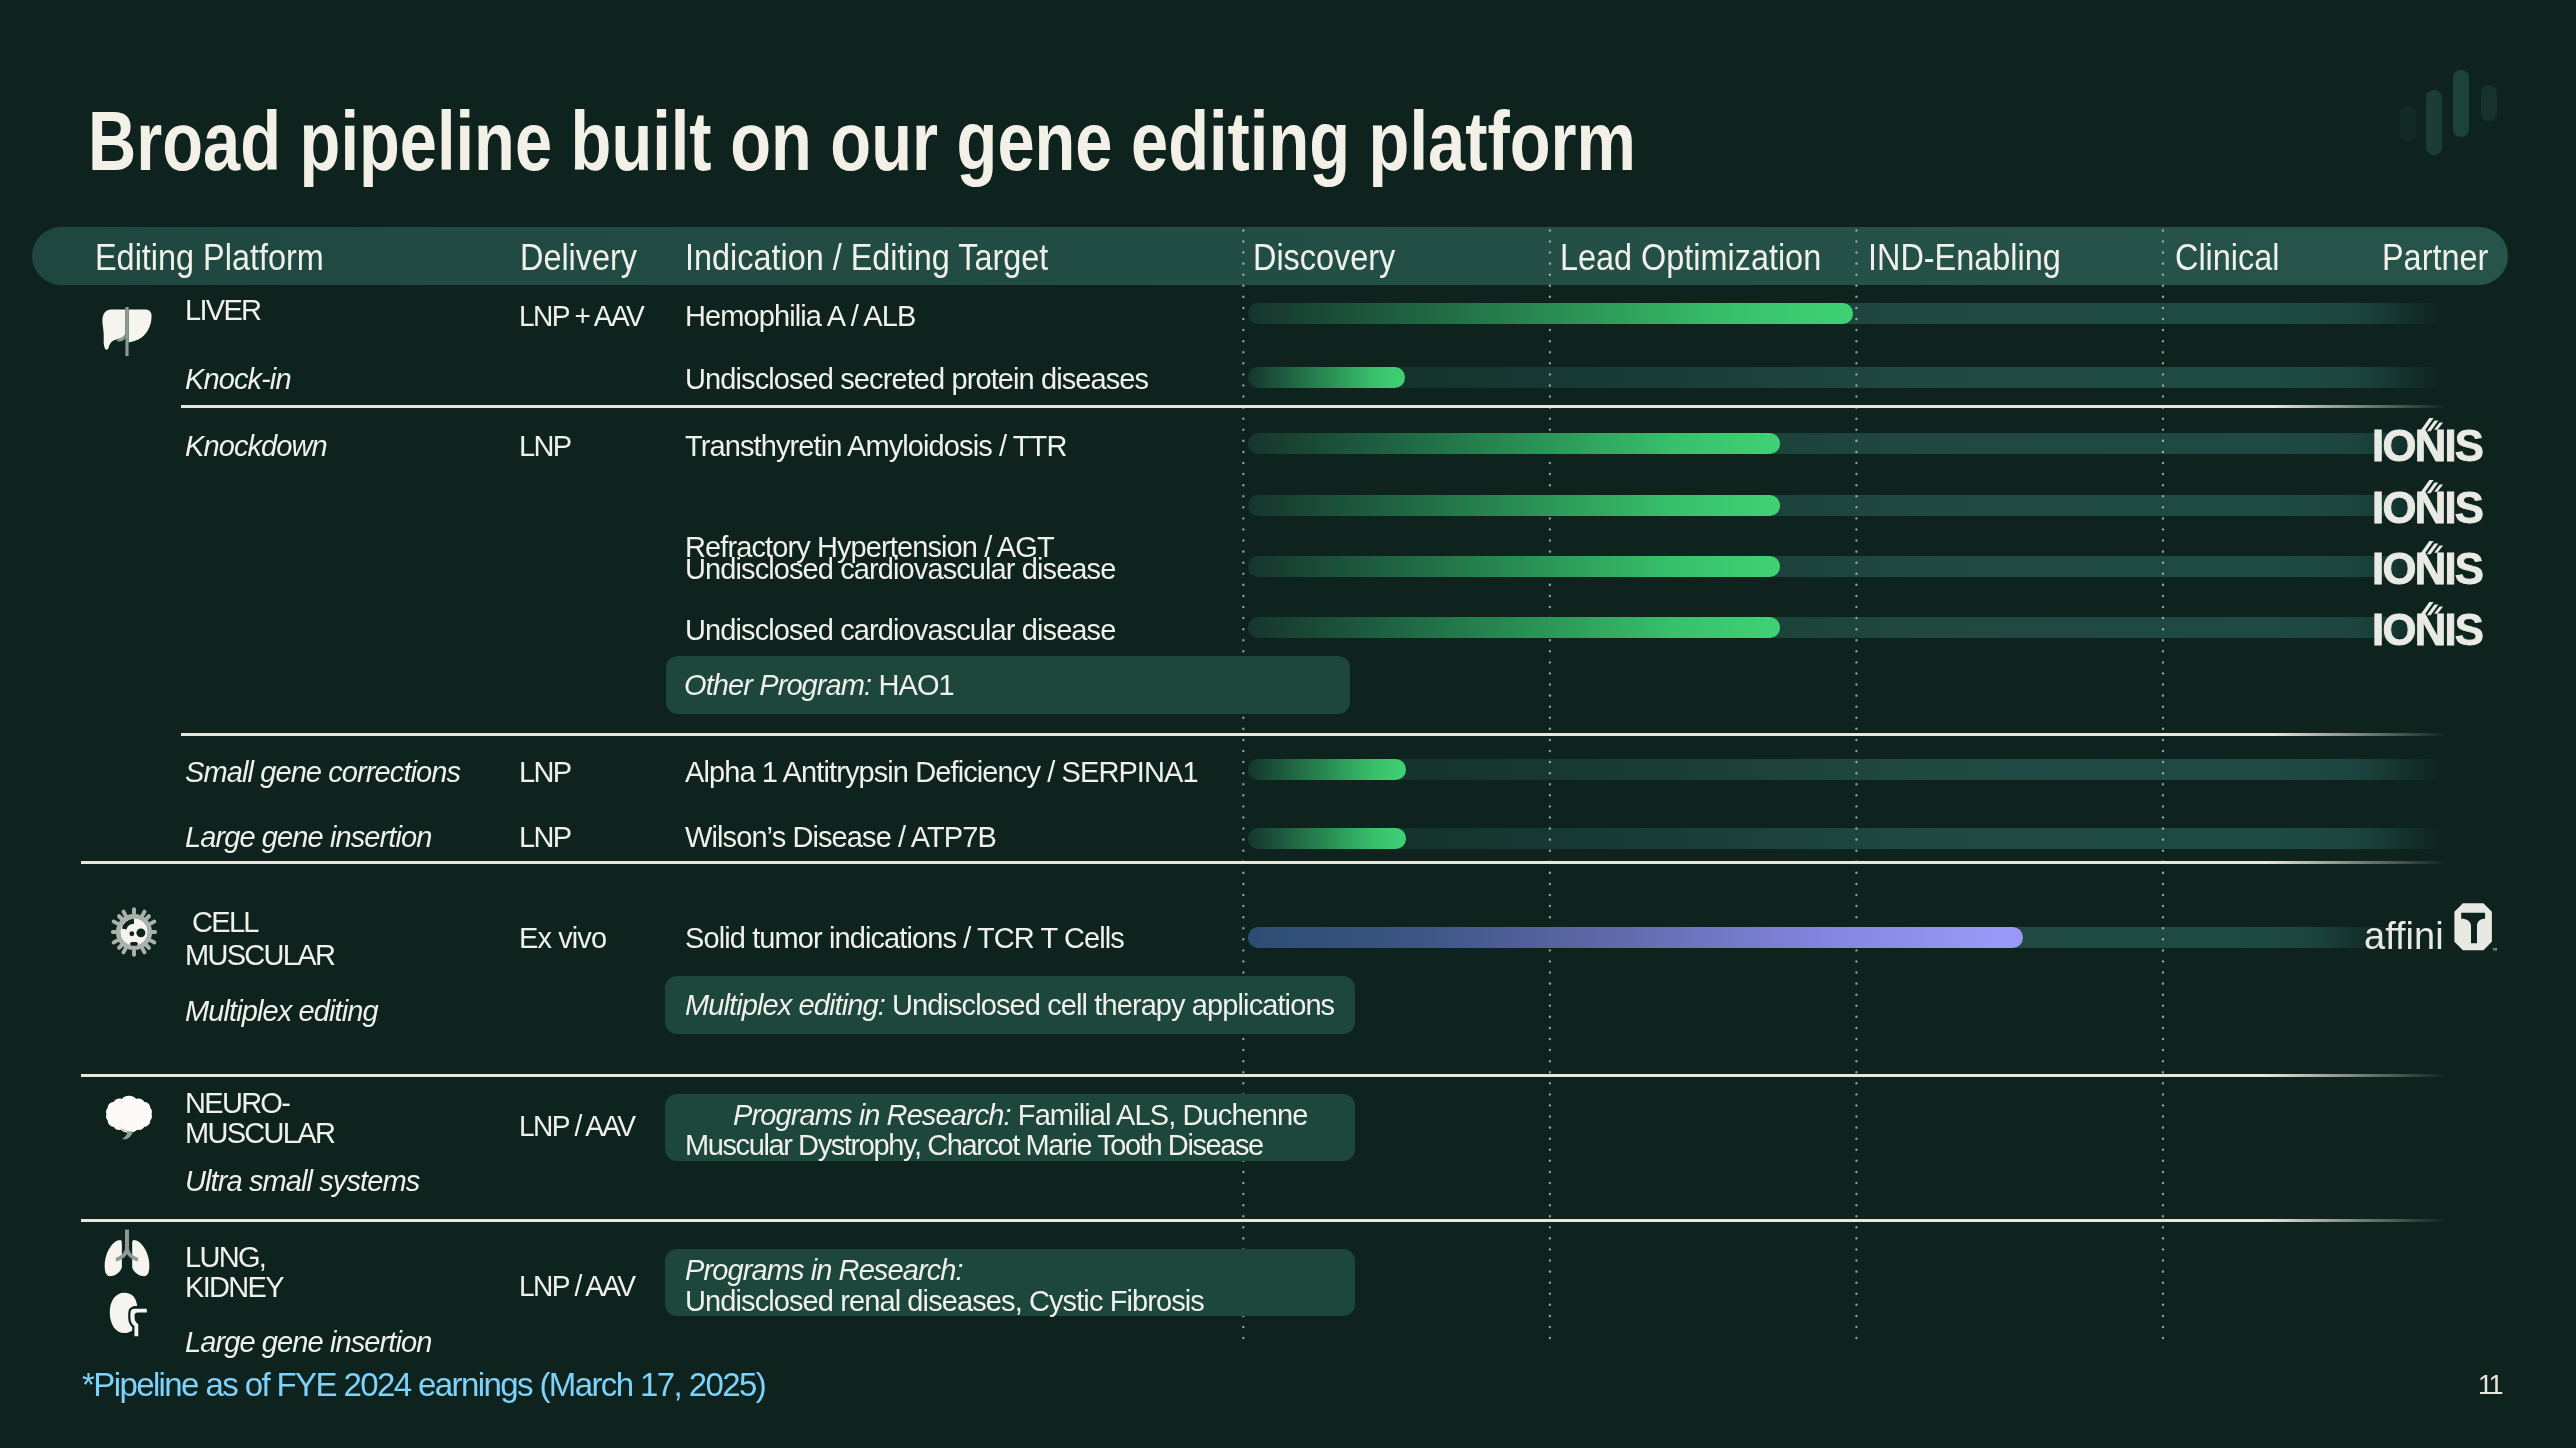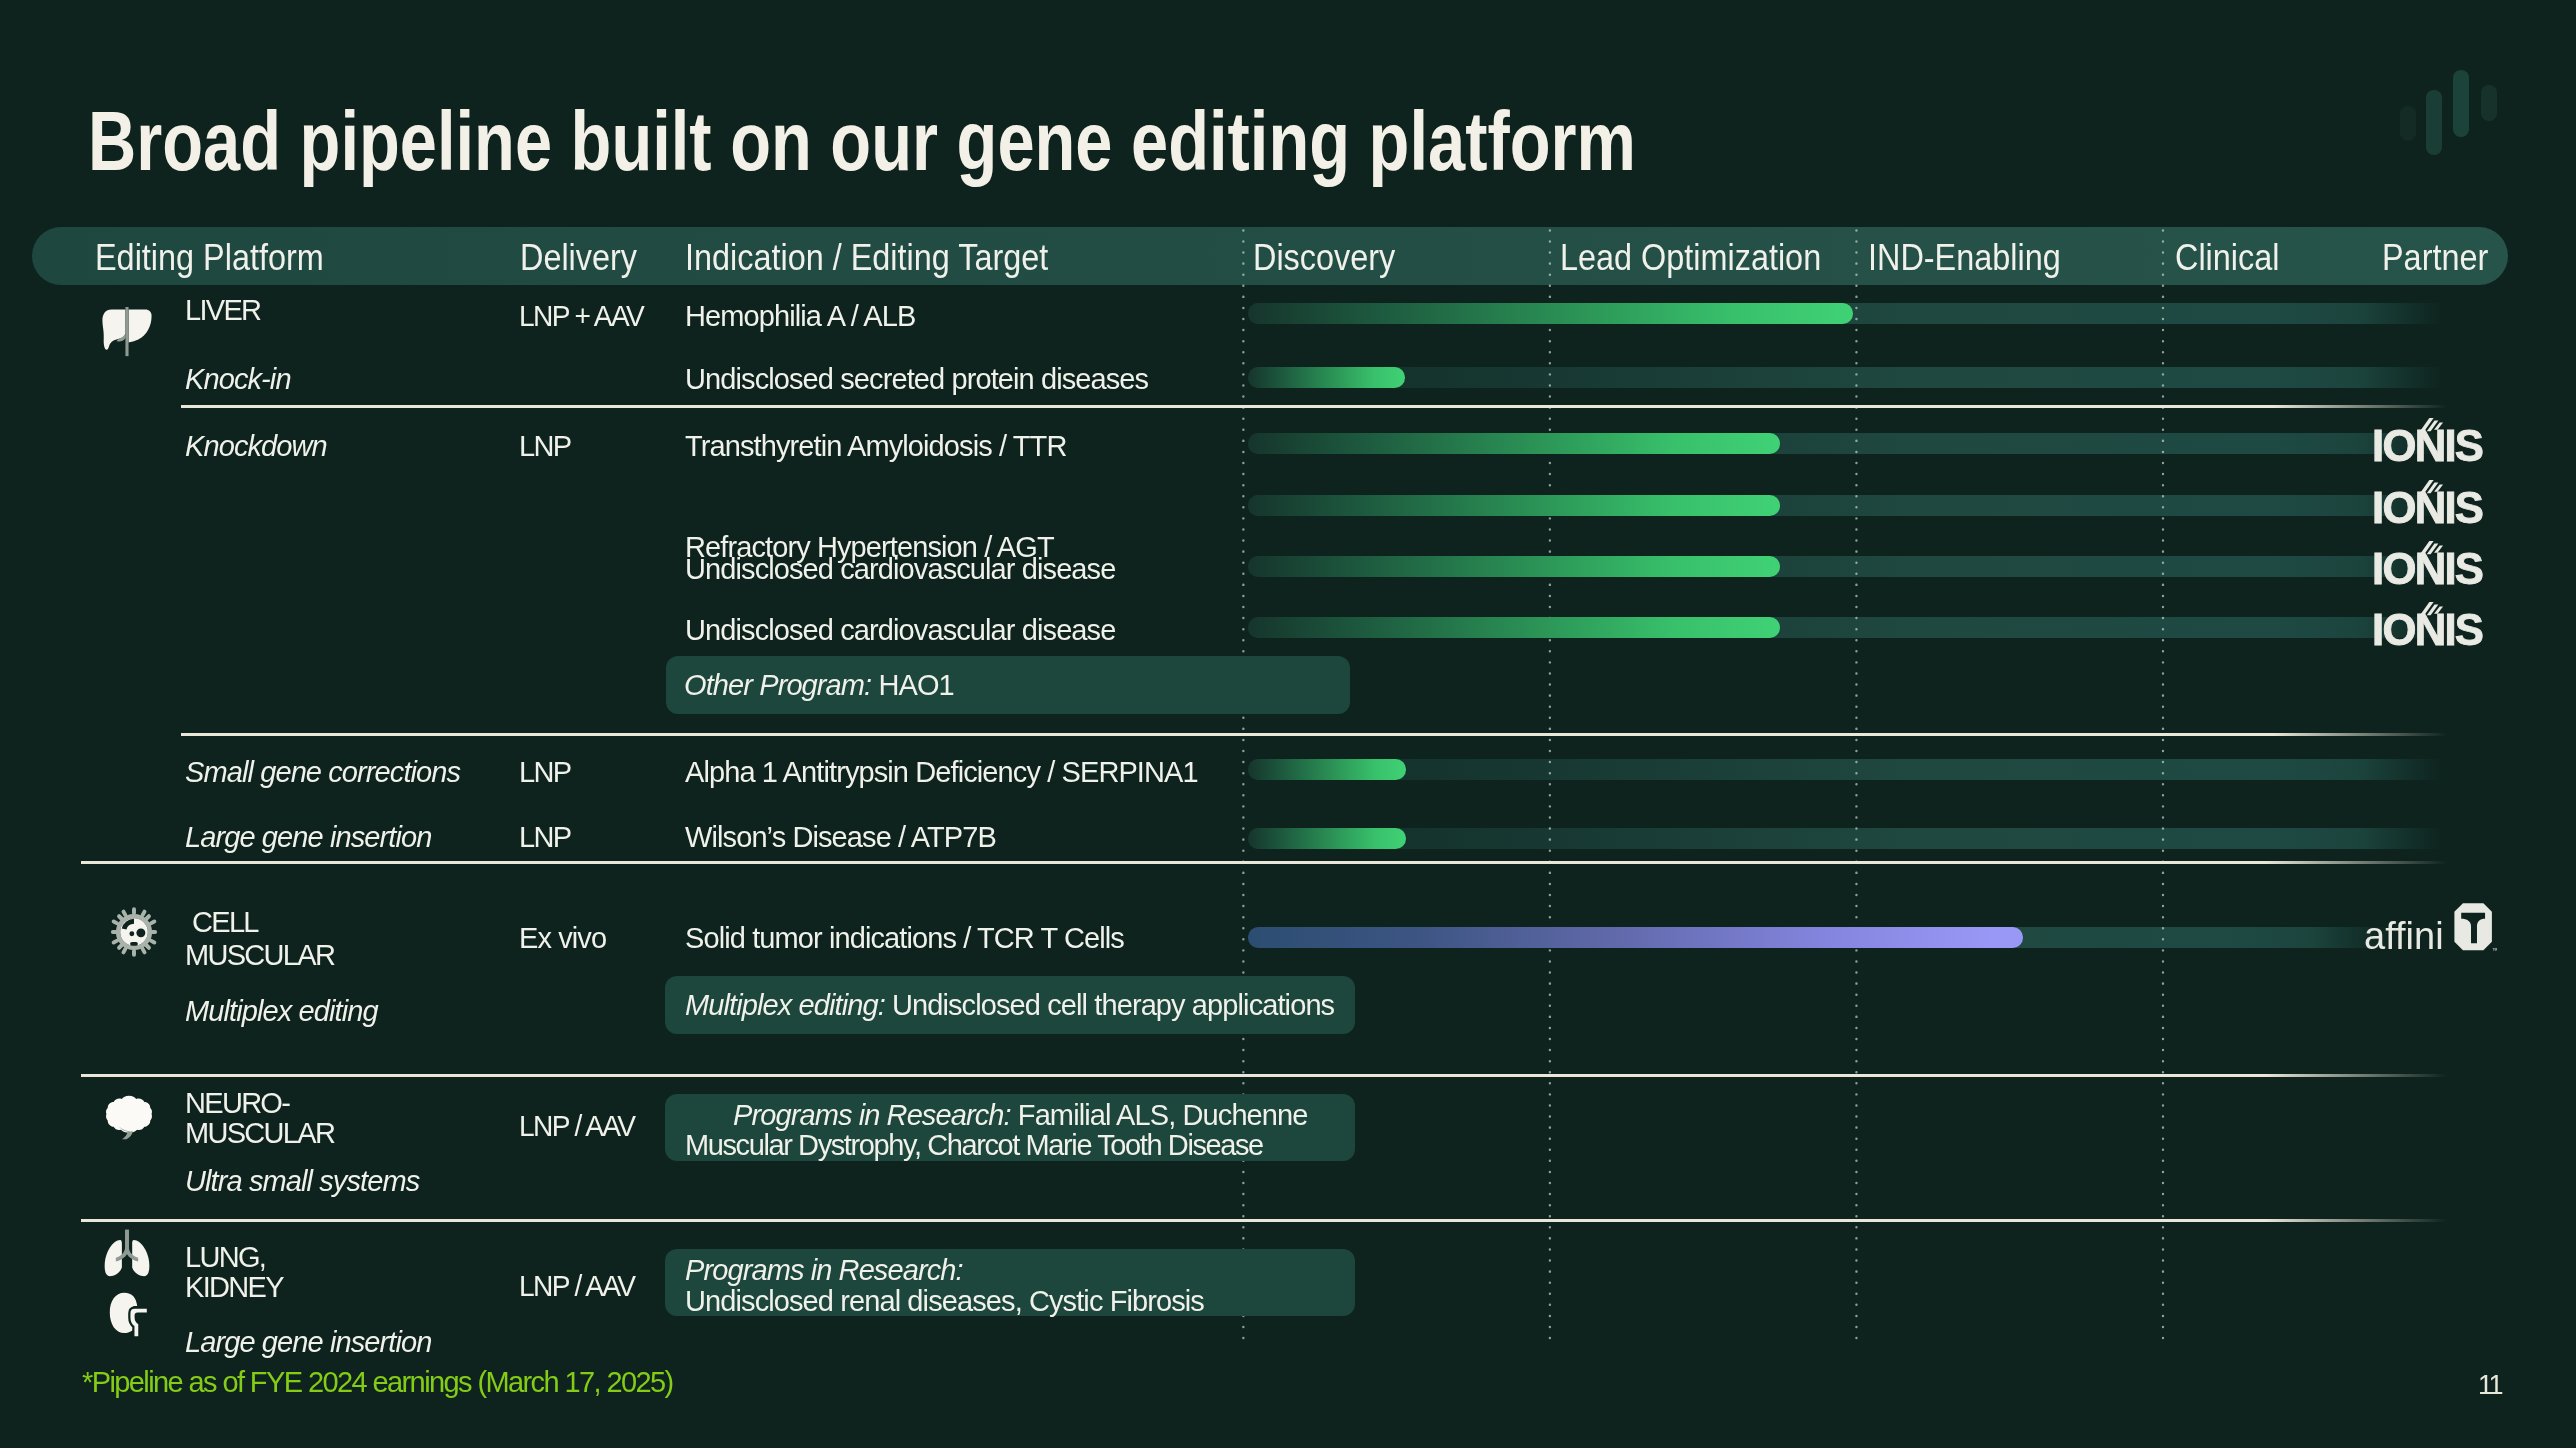--- a/index.html
+++ b/index.html
@@ -172,21 +172,21 @@
     <path d="M31 19.5 L46.5 19.5 L46.5 26.5 L34.5 26.5 C33 26.5 32.2 27.3 32.2 28.8 L32.2 30.5 C32.2 33.8 33.6 36.2 36.5 37.8 L36.5 54 L29.5 54 L29.5 41.5 C26.3 39.3 24.8 35.5 24.8 31 L24.8 26 C24.8 22 27 19.5 31 19.5 Z" fill="#f5f4ef" stroke="#0e231e" stroke-width="2.6"></path>
   </svg>
   <div class="t lbl caps" style="left:185px;top:1239px;">LUNG,</div>
   <div class="t lbl caps" style="left:185px;top:1269px;">KIDNEY</div>
   <div class="t lbl caps sq" style="left:519px;top:1268px;">LNP / AAV</div>
   <div class="box" style="left:665px;top:1249px;width:690px;height:67px;"></div>
   <div class="t lbl it" style="left:685px;top:1252px;">Programs in Research:</div>
   <div class="t lbl" style="left:685px;top:1283px;">Undisclosed renal diseases, Cystic Fibrosis</div>
   <div class="t lbl it" style="left:185px;top:1324px;">Large gene insertion</div>
 
-  <div class="t" style="left:82px;top:1366px;font-size:29px;letter-spacing:-1.6px;color:#84cc16;">*Pipeline as of FYE 2024 earnings (March&nbsp;17, 2025)</div>
+  <div class="t" style="left:82px;top:1366px;font-size:33px;letter-spacing:-1.6px;color:#7dd3fc;">*Pipeline as of FYE 2024 earnings (March&nbsp;17, 2025)</div>
   <div class="t" style="left:2478px;top:1370px;font-size:27px;letter-spacing:-2.6px;color:#e9e7dd;">11</div>
 
   <svg style="position:absolute;left:2372px;top:411px;" width="113" height="60" viewBox="0 -14 132 56">
     <defs>
       <g id="ionis">
         <text x="0" y="37" font-family="Liberation Sans, sans-serif" font-size="51" font-weight="bold" letter-spacing="-2" fill="#e9eae4" stroke="#e9eae4" stroke-width="1.1">IONIS</text>
         <g fill="#e9eae4">
           <polygon points="55,4 60,4 72,-13 67,-13"></polygon>
           <polygon points="64,2.5 68.5,2.5 77.5,-10 73,-10"></polygon>
           <polygon points="72.5,1 76.5,1 83,-7.5 79,-7.5"></polygon>

